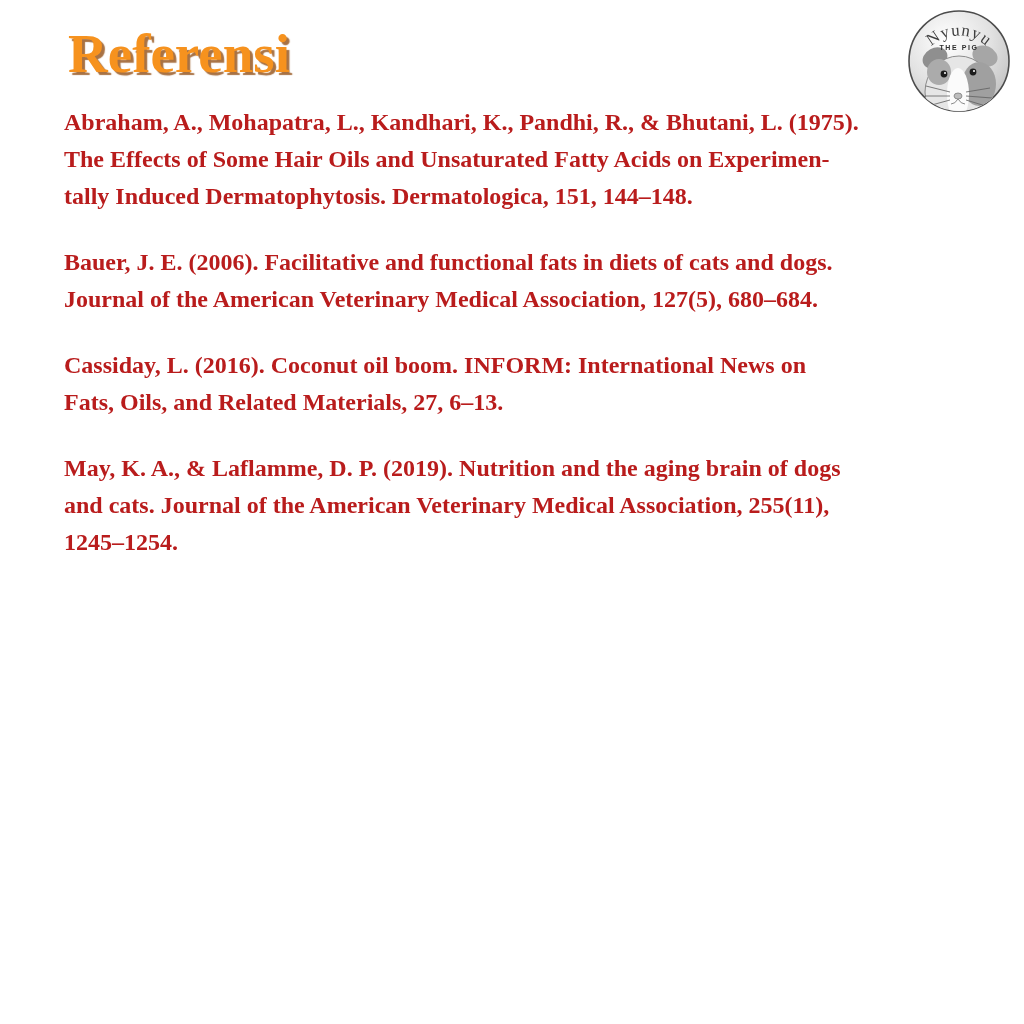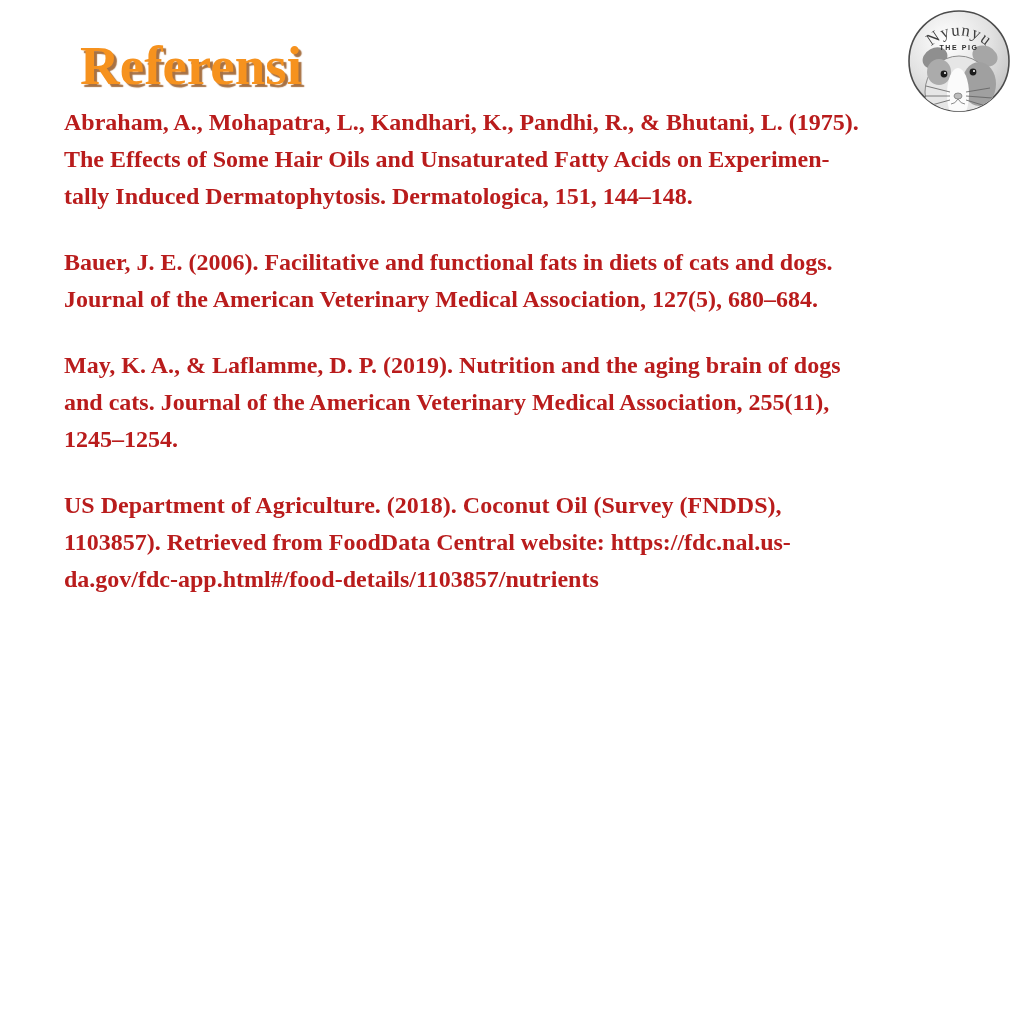--- a/index.html
+++ b/index.html
@@ -19,21 +19,21 @@
     height: 1024px;
     position: relative;
     background: #ffffff;
   }
   .header {
     position: relative;
     padding: 26px 0 0 68px;
     height: 74px;
   }
   .page-title {
-    margin: 12px;
+    margin: 0;
     font-family: "Liberation Serif", serif;
     font-weight: 700;
     font-size: 55px;
     line-height: 1.0;
     color: #f6921e;
     text-shadow: 3px 3px 1px rgba(158, 99, 48, 0.9);
     letter-spacing: 0px;
   }
   .logo-wrap {
     position: absolute;
@@ -116,21 +116,20 @@
       </svg>
     </div>
   </div>
 
   <div class="refs">
     <p class="ref">Abraham, A., Mohapatra, L., Kandhari, K., Pandhi, R., &amp; Bhutani, L. (1975).
 The Effects of Some Hair Oils and Unsaturated Fatty Acids on Experimen-
 tally Induced Dermatophytosis. Dermatologica, 151, 144–148.</p>
     <p class="ref">Bauer, J. E. (2006). Facilitative and functional fats in diets of cats and dogs.
 Journal of the American Veterinary Medical Association, 127(5), 680–684.</p>
+    <p class="ref">Cassiday, L. (2016). Coconut oil boom. INFORM: International News on
+Fats, Oils, and Related Materials, 27, 6–13.</p>
     <p class="ref">May, K. A., &amp; Laflamme, D. P. (2019). Nutrition and the aging brain of dogs
 and cats. Journal of the American Veterinary Medical Association, 255(11),
 1245–1254.</p>
-    <p class="ref">US Department of Agriculture. (2018). Coconut Oil (Survey (FNDDS),
-1103857). Retrieved from FoodData Central website: https://fdc.nal.us-
-da.gov/fdc-app.html#/food-details/1103857/nutrients</p>
   </div>
 
 </div>
 
 </body></html>

